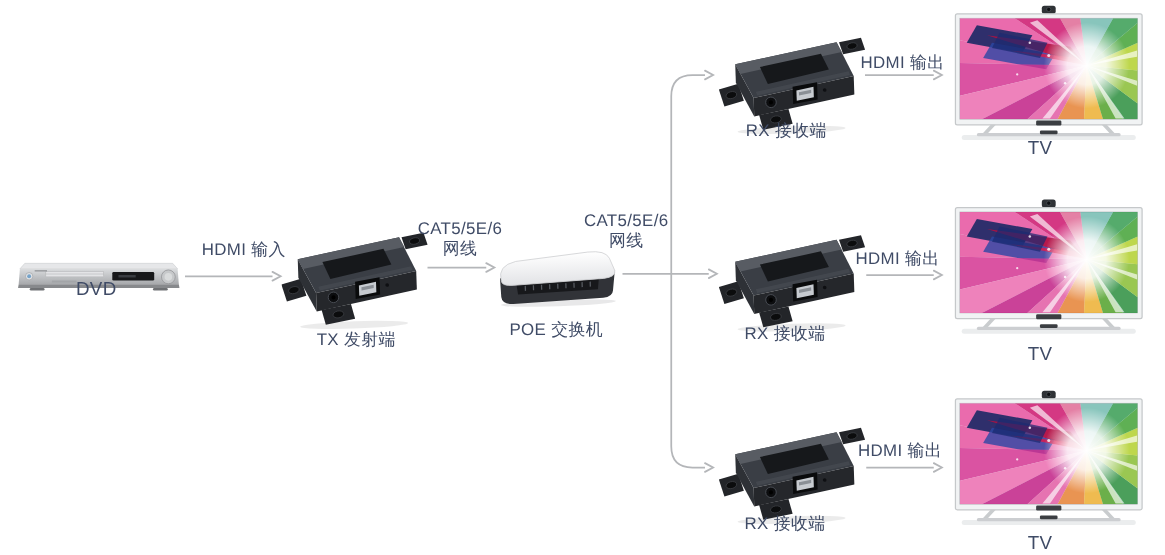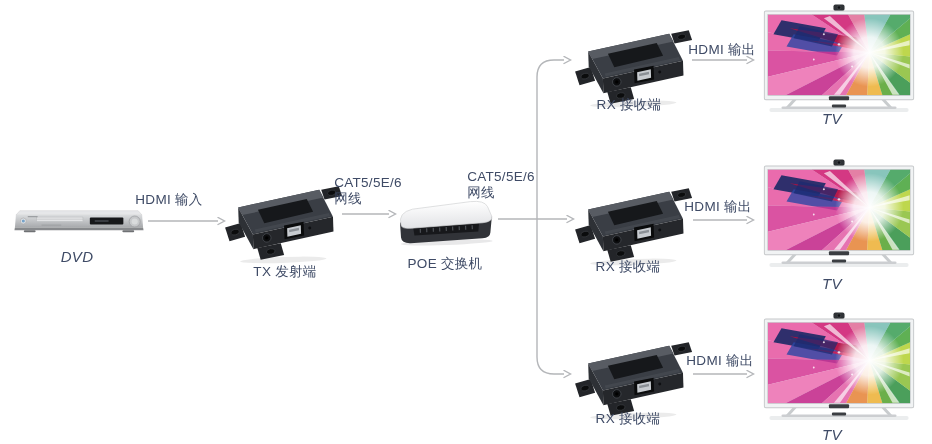--- a/index.html
+++ b/index.html
@@ -3,23 +3,23 @@
 <meta charset="utf-8">
 <style>
   html,body{margin:0;padding:0;background:#ffffff;}
   .canvas{
     position:relative;width:932px;height:444px;background:#ffffff;overflow:hidden;
     font-family:"Liberation Sans", sans-serif;
   }
   .lbl{
     position:absolute;transform:translateX(-50%);
     color:#3f4b66;font-size:13.5px;line-height:16px;white-space:nowrap;
-    letter-spacing:.3px;text-align:left;
+    letter-spacing:.3px;text-align:center;
   }
-  .lbl.big{font-size:15px;font-style:italic;}
+  .lbl.big{font-size:15px;}
   .lbl .ln{display:block;}
   .dev{position:absolute;}
   .connectors{position:absolute;left:0;top:0;pointer-events:none;}
 </style>
 </head>
 <body>
 
 <div class="canvas">
 
   <svg width="0" height="0" style="position:absolute" aria-hidden="true">
@@ -197,22 +197,22 @@
   <svg class="dev" style="left:763px;top:4px" width="152" height="111" viewBox="0 0 150 110">
       <use href="#sym-tv"></use>
     </svg>
   <svg class="dev" style="left:763px;top:159px" width="152" height="111" viewBox="0 0 150 110">
       <use href="#sym-tv"></use>
     </svg>
   <svg class="dev" style="left:763px;top:312px" width="152" height="111" viewBox="0 0 150 110">
       <use href="#sym-tv"></use>
     </svg>
 
-  <div class="lbl big" style="left:77px;top:249px">DVD</div>
-  <div class="lbl" style="left:169px;top:192px">HDMI 输入</div>
+  <div class="lbl big" style="left:77px;top:224px">DVD</div>
+  <div class="lbl" style="left:195px;top:192px">HDMI 输入</div>
   <div class="lbl" style="left:285px;top:264px">TX 发射端</div>
 
   <div class="lbl" style="left:368px;top:175px">
     <span class="ln">CAT5/5E/6</span>
     <span class="ln">网线</span>
   </div>
 
   <div class="lbl" style="left:445px;top:256px">POE 交换机</div>
 
   <div class="lbl" style="left:501px;top:169px">

